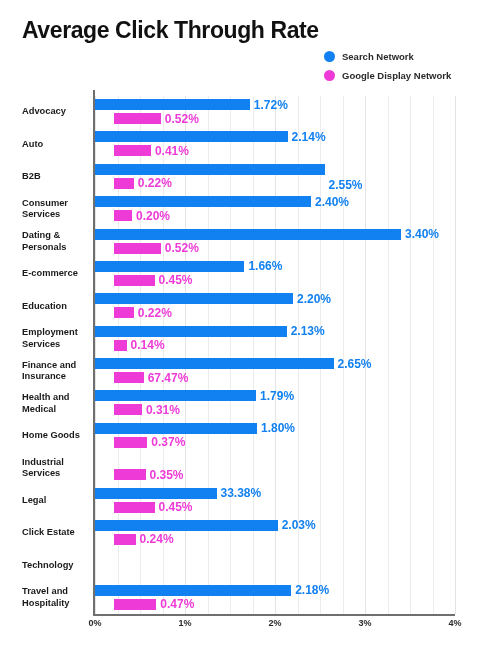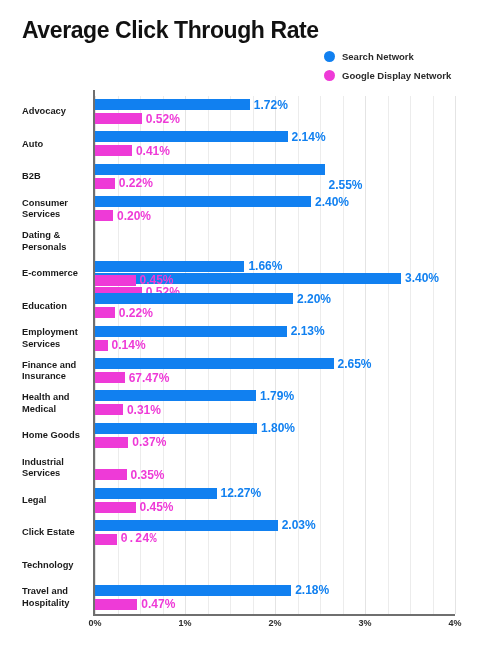--- a/index.html
+++ b/index.html
@@ -123,21 +123,21 @@
     height: 32.4px;
   }
   .bar-wrap {
     position: absolute;
     left: 0;
     height: 11px;
     display: flex;
     align-items: center;
   }
   .bar-wrap.search { top: 3px; }
-  .bar-wrap.display { top: 17px; }
+  .bar-wrap.display { top: 17px; padding-left: 19px; }
   .bar {
     height: 11px;
   }
   .bar.search { background: #1180f0; }
   .bar.display { background: #ee3ad7; }
   .bar-value {
     font-size: 12px;
     font-weight: bold;
     margin-left: 4px;
     white-space: nowrap;
@@ -313,21 +313,21 @@
         <div class="row" style="top: 97.125px;">
           <div class="bar-wrap search">
             <div class="bar search" style="width: 216px; background: rgb(17, 128, 240);"></div>
             <span class="bar-value search" style="color: rgb(17, 128, 240);">2.40%</span>
           </div>
           <div class="bar-wrap display">
             <div class="bar display" style="width: 18px; background: rgb(238, 58, 215);"></div>
             <span class="bar-value display" style="color: rgb(238, 58, 215);">0.20%</span>
           </div>
         </div>
-        <div class="row" style="top: 129.5px; margin-top: 44px;">
+        <div class="row" style="top: 129.5px;">
           <div class="bar-wrap search">
             <div class="bar search" style="width: 306px; background: rgb(17, 128, 240);"></div>
             <span class="bar-value search" style="color: rgb(17, 128, 240);">3.40%</span>
           </div>
           <div class="bar-wrap display">
             <div class="bar display" style="width: 46.8px; background: rgb(238, 58, 215);"></div>
             <span class="bar-value display" style="color: rgb(238, 58, 215);">0.52%</span>
           </div>
         </div>
         <div class="row" style="top: 161.875px;">
@@ -392,35 +392,35 @@
         </div>
         <div class="row" style="top: 356.125px;">
           <div class="bar-wrap display">
             <div class="bar display" style="width: 31.5px; background: rgb(238, 58, 215);"></div>
             <span class="bar-value display" style="color: rgb(238, 58, 215);">0.35%</span>
           </div>
         </div>
         <div class="row" style="top: 388.5px;">
           <div class="bar-wrap search">
             <div class="bar search" style="width: 121.5px; background: rgb(17, 128, 240);"></div>
-            <span class="bar-value search" style="color: rgb(17, 128, 240);">12.27%</span>
+            <span class="bar-value search" style="color: rgb(17, 128, 240);">33.38%</span>
           </div>
           <div class="bar-wrap display">
             <div class="bar display" style="width: 40.5px; background: rgb(238, 58, 215);"></div>
             <span class="bar-value display" style="color: rgb(238, 58, 215);">0.45%</span>
           </div>
         </div>
         <div class="row" style="top: 420.875px;">
           <div class="bar-wrap search">
             <div class="bar search" style="width: 182.7px; background: rgb(17, 128, 240);"></div>
             <span class="bar-value search" style="color: rgb(17, 128, 240);">2.03%</span>
           </div>
           <div class="bar-wrap display">
             <div class="bar display" style="width: 21.6px; background: rgb(238, 58, 215);"></div>
-            <span class="bar-value display" style="color: rgb(238, 58, 215); font-family: Liberation Mono, monospace;">0.24%</span>
+            <span class="bar-value display" style="color: rgb(238, 58, 215);">0.24%</span>
           </div>
         </div>
         <div class="row" style="top: 485.625px;">
           <div class="bar-wrap search">
             <div class="bar search" style="width: 196.2px; background: rgb(17, 128, 240);"></div>
             <span class="bar-value search" style="color: rgb(17, 128, 240);">2.18%</span>
           </div>
           <div class="bar-wrap display">
             <div class="bar display" style="width: 42.3px; background: rgb(238, 58, 215);"></div>
             <span class="bar-value display" style="color: rgb(238, 58, 215);">0.47%</span>

